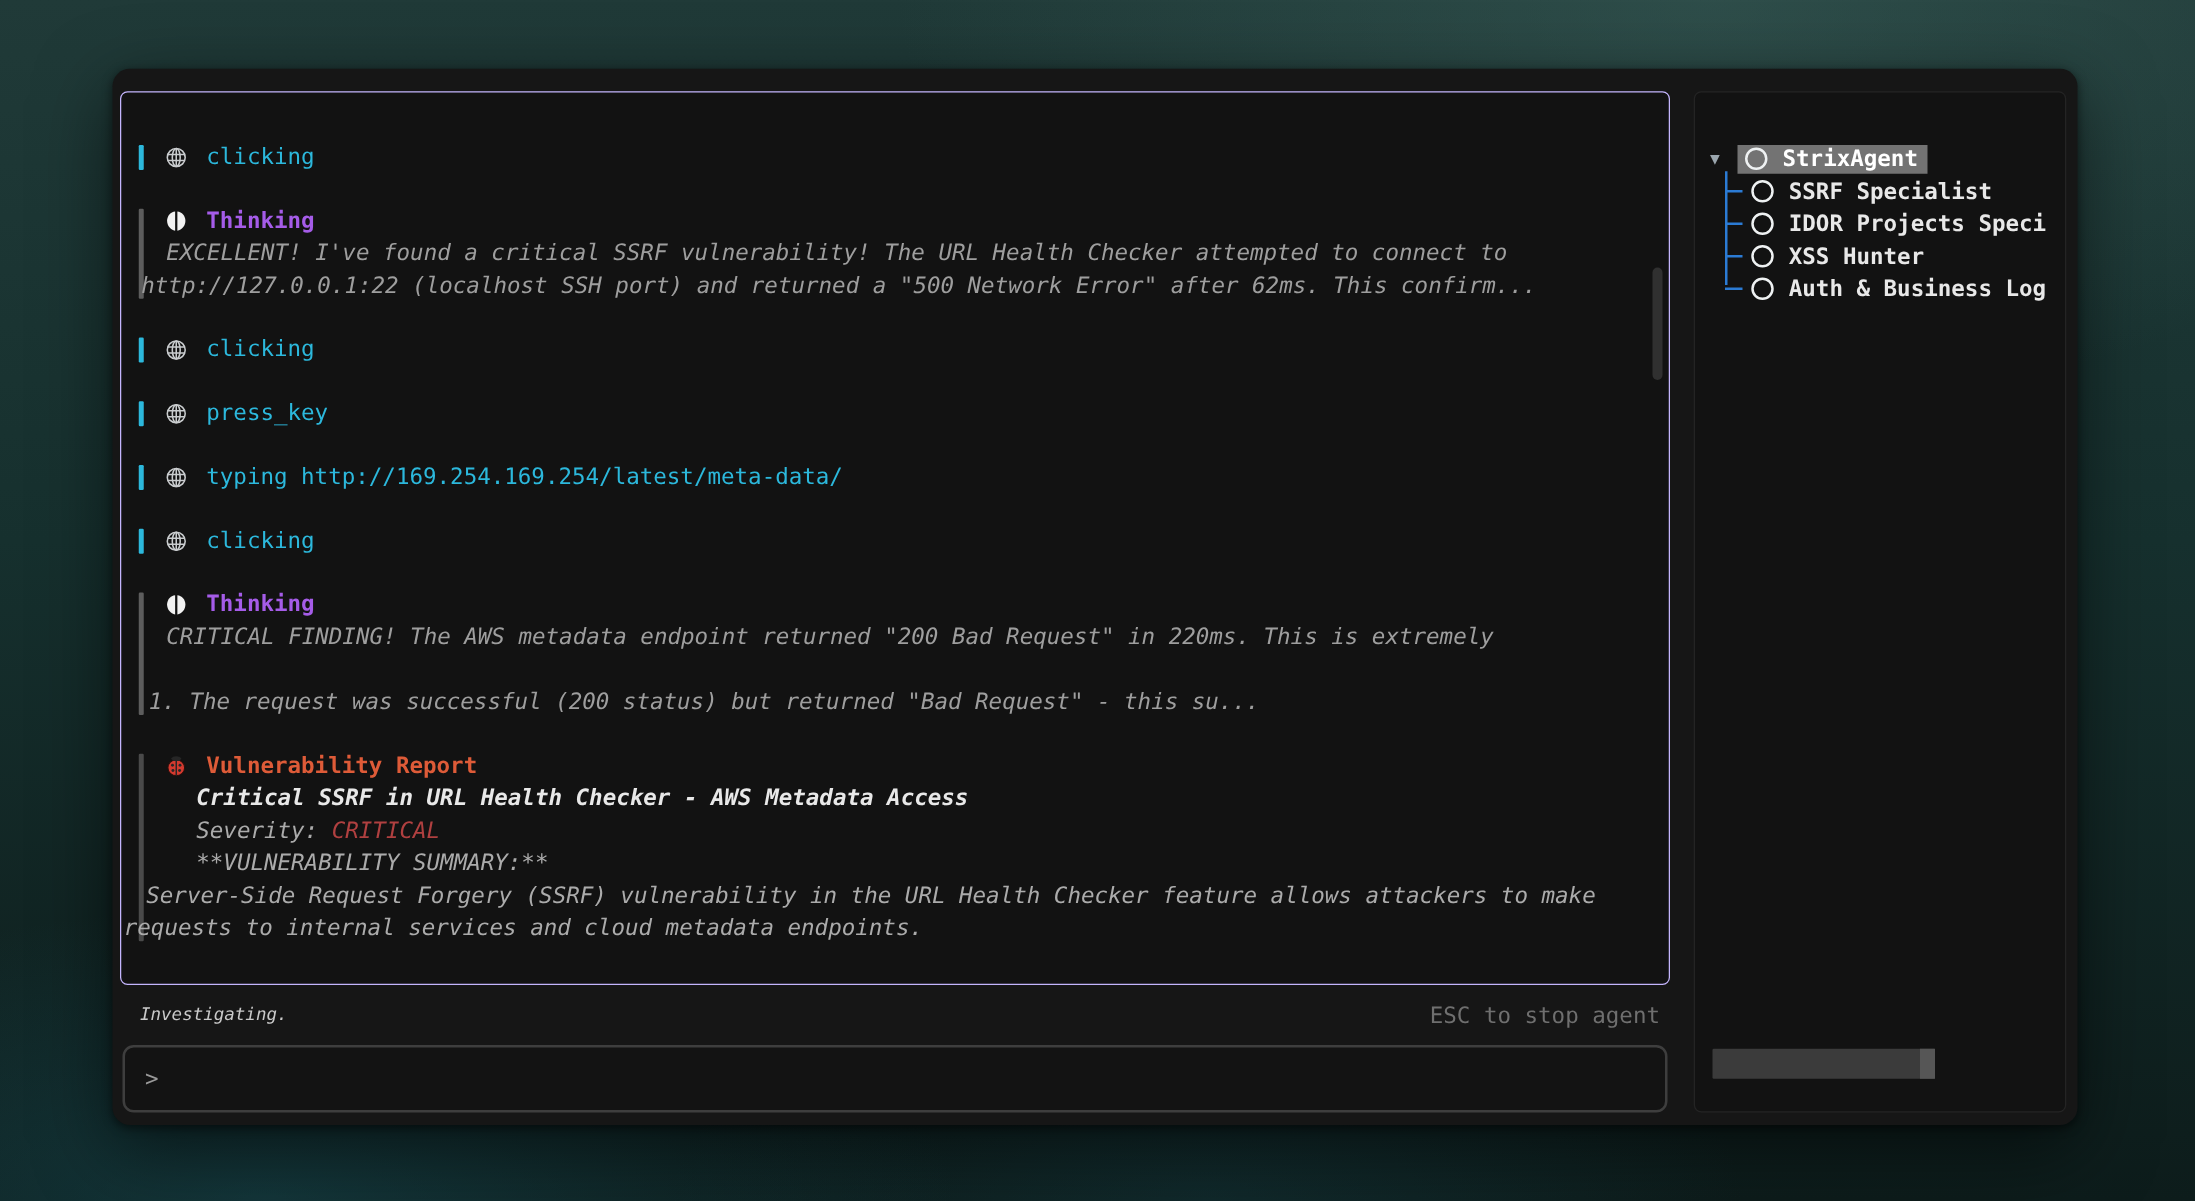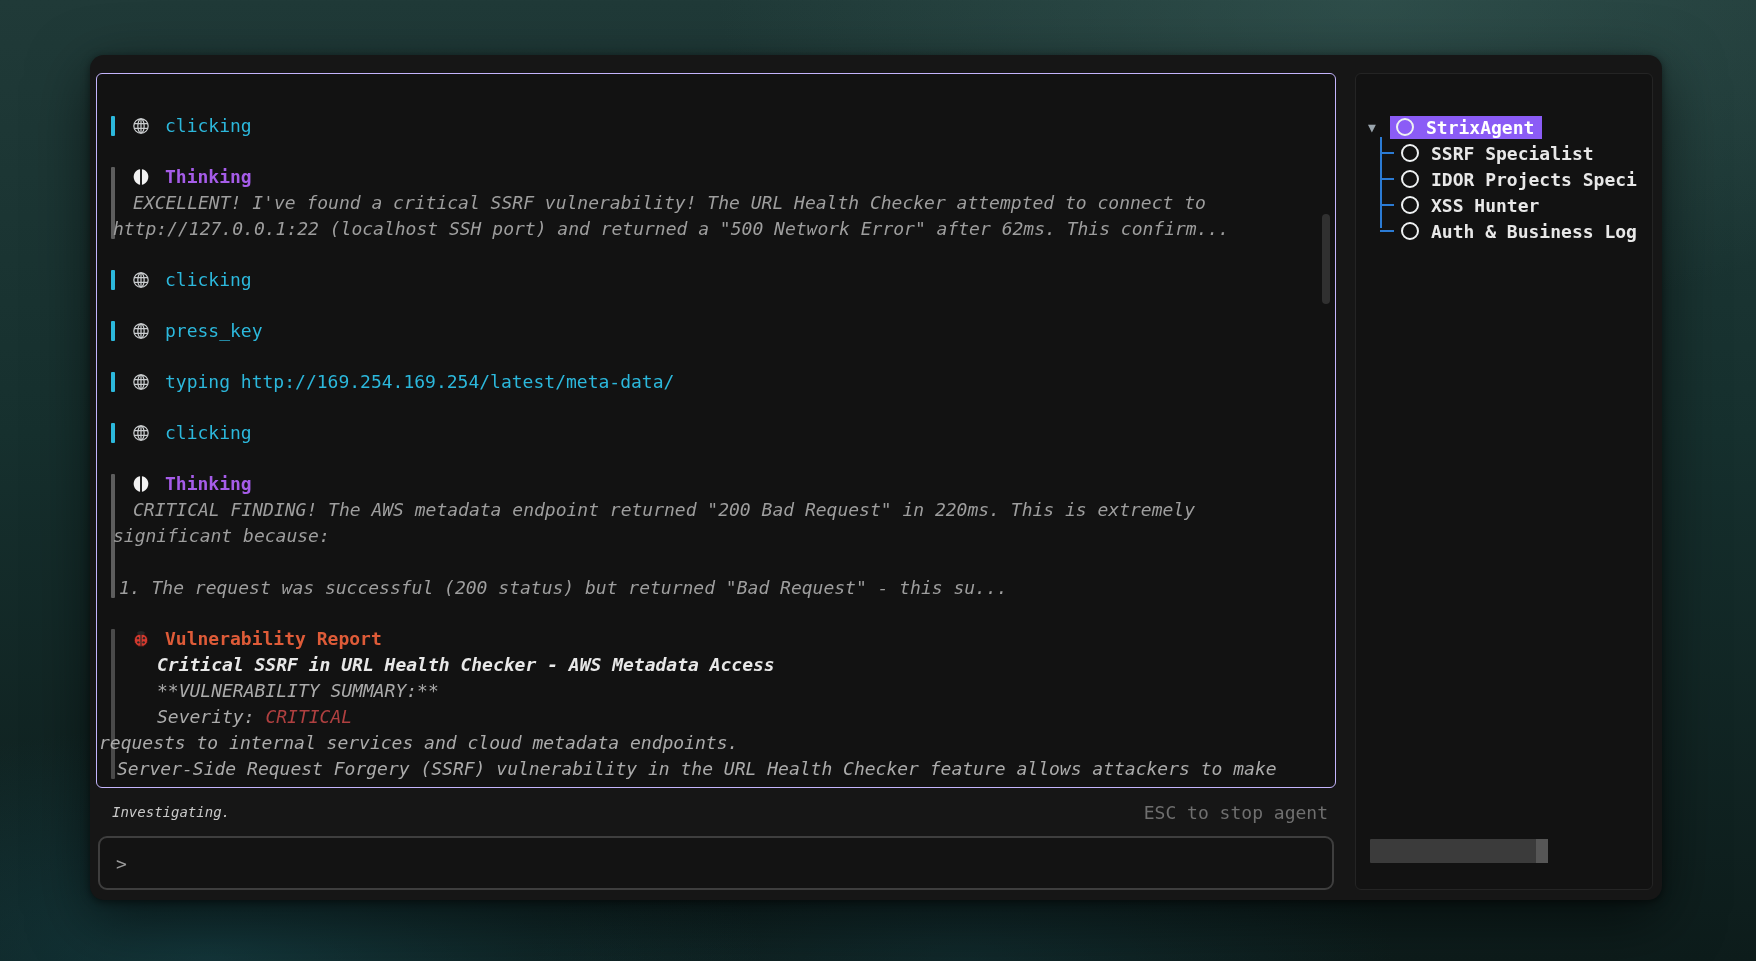--- a/index.html
+++ b/index.html
@@ -64,21 +64,21 @@
   input.cmd { flex:1; background:transparent; border:none; outline:none; color:#dddddd; font:18px "DejaVu Sans Mono", monospace; }
   .sidebar {
     position:absolute; left:1265px; top:18px; width:298px; bottom:10px;
     box-sizing:border-box; background:#121212; border:1px solid #242424; border-radius:6px;
     overflow:hidden;
   }
   .tree { padding:40px 0 0 12px; font-size:18px; font-weight:bold; color:#e8e8e8; }
   .tree-row { display:flex; align-items:center; height:26px; white-space:nowrap; }
   .expander { width:22px; color:#9aa5ad; font-size:13px; font-weight:normal; flex:none; cursor:default; }
   .circle { width:14px; height:14px; border:2.5px solid #eef1f2; border-radius:50%; flex:none; margin-right:12px; box-sizing:content-box; }
-  .sel { display:flex; align-items:center; background:#8b5cf6; padding:1px 8px 1px 6px;text-align:right; }
+  .sel { display:flex; align-items:center; background:#737373; padding:1px 8px 1px 6px;text-align:right; }
   .root-label { color:#ffffff; }
   .tree-children { position:relative; margin-left:12px; }
   .vline { position:absolute; left:0; top:-3px; width:2px; height:calc(100% - 13px); background:#2b7bd4; }
   .stub { width:14px; height:2px; background:#2b7bd4; margin-right:7px; flex:none; }
   .child-label { overflow:hidden; }
   .usage-bar { position:absolute; left:14px; bottom:26px; width:178px; height:24px; background:#3b3b3b; border-radius:1px; }
   .usage-cap { position:absolute; right:0; top:0; width:12px; height:100%; background:#565656; }
 </style>
 </head>
 <body>
@@ -186,45 +186,44 @@
                 <svg viewBox="0 0 24 24" width="20" height="20">
                   <g fill="#f2f2f2">
                     <path d="M10.9 2.6C6.6 3 3.2 6.9 3.2 11.6c0 4.8 3.4 8.9 7.7 9.6z"></path>
                     <path d="M13.1 2.6c4.3 0.4 7.7 4.3 7.7 9  c0 4.8-3.4 8.9-7.7 9.6z"></path>
                   </g>
                 </svg>
               </span>
               <span class="think-label">Thinking</span>
             </div>
             <div class="t-line t-indent">CRITICAL FINDING! The AWS metadata endpoint returned "200 Bad Request" in 220ms. This is extremely</div>
-            <div class="t-line t-flush">significant because:</div>
             <div class="t-line t-blank"> </div>
             <div class="t-line t-num">1. The request was successful (200 status) but returned "Bad Request" - this su...</div>
           </div>
           <div class="entry entry-report">
             <div class="bar bar-dim bar-short"></div>
             <div class="entry-head">
               <span class="icon">
                 <svg viewBox="0 0 24 24" width="20" height="20">
                   <ellipse cx="12" cy="13.4" rx="8" ry="7.6" fill="#d43a2f" stroke="#2a0f0c" stroke-width="1"></ellipse>
                   <path d="M7 4.5a5.5 3.6 0 0 1 10 0l-2 2.4H9z" fill="#262626"></path>
                   <path d="M12 6v15" stroke="#262626" stroke-width="1.4"></path>
                   <circle cx="8.4" cy="11" r="1.4" fill="#262626"></circle>
                   <circle cx="15.6" cy="11" r="1.4" fill="#262626"></circle>
                   <circle cx="8.8" cy="16" r="1.4" fill="#262626"></circle>
                   <circle cx="15.2" cy="16" r="1.4" fill="#262626"></circle>
                 </svg>
               </span>
               <span class="rep-title">Vulnerability Report</span>
             </div>
             <div class="r-line r-bold">Critical SSRF in URL Health Checker - AWS Metadata Access</div>
+            <div class="r-line r-severity"><span>Severity: </span><span class="sev-val">CRITICAL</span></div>
             <div class="r-line r-plain">**VULNERABILITY SUMMARY:**</div>
-            <div class="r-line r-severity"><span>Severity: </span><span class="sev-val">CRITICAL</span></div>
+            <div class="r-line r-flush">Server-Side Request Forgery (SSRF) vulnerability in the URL Health Checker feature allows attackers to make</div>
             <div class="r-line r-flush2">requests to internal services and cloud metadata endpoints.</div>
-            <div class="r-line r-flush">Server-Side Request Forgery (SSRF) vulnerability in the URL Health Checker feature allows attackers to make</div>
           </div>
         </div>
       <div class="scroll-thumb"></div>
     </div>
 
     <div class="status-row">
       <span class="status-msg">Investigating.</span>
       <span class="status-hint">ESC to stop agent</span>
     </div>
 

